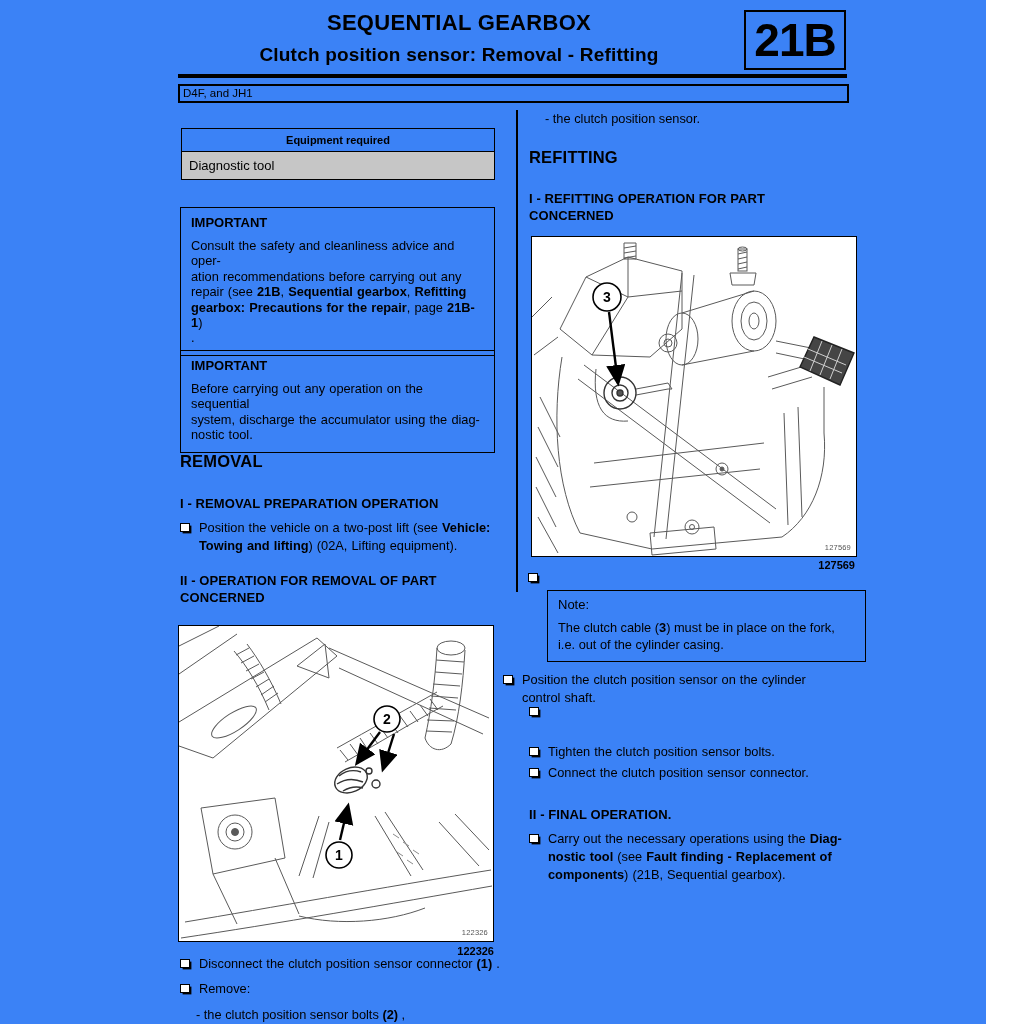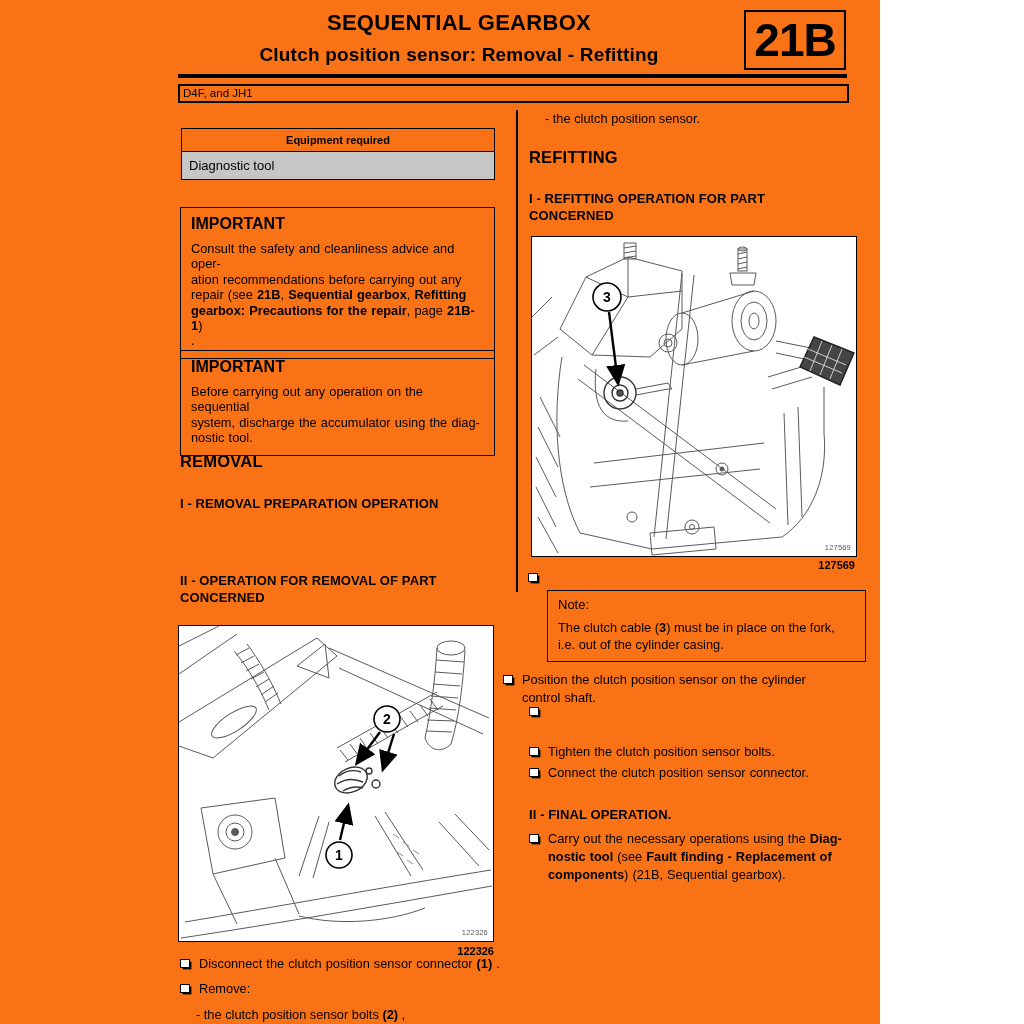--- a/index.html
+++ b/index.html
@@ -1,33 +1,33 @@
 <!DOCTYPE html>
 <html><head>
 <meta charset="utf-8">
 <style>
   html,body{margin:0;padding:0;background:#fff;}
-  #page{position:relative;width:880px;height:1024px;background:#f97316;overflow:hidden;
+  #page{position:relative;width:986px;height:1024px;background:#3b82f6;overflow:hidden;
         font-family:"Liberation Sans",sans-serif;color:#000;}
   .abs{position:absolute;}
   
   .doc-title{font-size:22px;font-weight:bold;text-align:center;letter-spacing:.3px;}
   .doc-subtitle{font-size:19px;font-weight:bold;text-align:center;letter-spacing:.2px;}
   .code-box{border:2.5px solid #000;display:flex;align-items:center;justify-content:center;
             font-size:46px;font-weight:bold;letter-spacing:-1px;}
   .rule-thick{background:#000;height:4px;}
   .appl-box{border:2px solid #000;font-size:11.5px;line-height:13px;padding:1px 0 0 3px;}
   .col-divider{background:#000;width:1.5px;}
   
   .eq-table{border:1.5px solid #000;}
   .eq-head{border-bottom:1.5px solid #000;font-size:11px;font-weight:bold;text-align:center;padding:5px 0;}
   .eq-row{background:#c6c6c6;font-size:13px;padding:6px 0 6px 7px;}
   
   .imp-box{border:1.5px solid #000;padding:7px 10px 9px 10px;}
-  .imp-title{font-size:16px;font-weight:bold;margin-bottom:8px;}
+  .imp-title{font-size:13px;font-weight:bold;margin-bottom:8px;}
   .imp-body{font-size:12.8px;line-height:15.4px;word-spacing:.6px;}
   .note-box{border:1.5px solid #000;padding:6px 26px 8px 10px;}
   .note-title{font-size:13px;margin-bottom:7px;}
   .note-body{font-size:12.8px;line-height:17px;}
   
   .h1{font-size:16.5px;font-weight:bold;letter-spacing:.2px;}
   .h2{font-size:13px;font-weight:bold;line-height:17px;letter-spacing:.1px;}
   
   .bullet{padding-left:19px;font-size:12.8px;line-height:18px;word-spacing:.5px;white-space:nowrap;}
   .cb{position:absolute;left:0;top:4px;width:8px;height:7px;border:1.3px solid #000;
@@ -67,20 +67,24 @@
 
   <div class="abs imp-box" style="left:180px;top:350px;width:293px;">
     <div class="imp-title">IMPORTANT</div>
     <div class="imp-body"><span>Before carrying out any operation on the sequential</span><br><span>system, discharge the accumulator using the diag-</span><br><span>nostic tool.</span></div>
   </div>
 
   <div class="abs h1" style="left:180px;top:452px;">REMOVAL</div>
 
   <div class="abs h2" style="left:180px;top:495px;">I - REMOVAL PREPARATION OPERATION</div>
 
+  <div class="abs bullet" style="left:180px;top:519px;width:330px;">
+    <span class="cb"></span>
+    <span><span>Position the vehicle on a two-post lift (see </span><b>Vehicle:</b><br><b>Towing and lifting</b><span>) (02A, Lifting equipment).</span></span>
+  </div>
 
   <div class="abs h2" style="left:180px;top:572px;width:310px;"><span>II - OPERATION FOR REMOVAL OF PART</span><br><span>CONCERNED</span></div>
 
   <div class="abs fig-frame" style="left:178px;top:625px;width:314px;height:315px;">
     <svg width="314" height="315" viewBox="0 0 314 315">
       <defs>
         <marker id="ah1" markerWidth="10" markerHeight="9" refX="7.5" refY="4" orient="auto">
           <path d="M0,0 L9,4 L0,8 z" fill="#000"></path>
         </marker>
       </defs>

